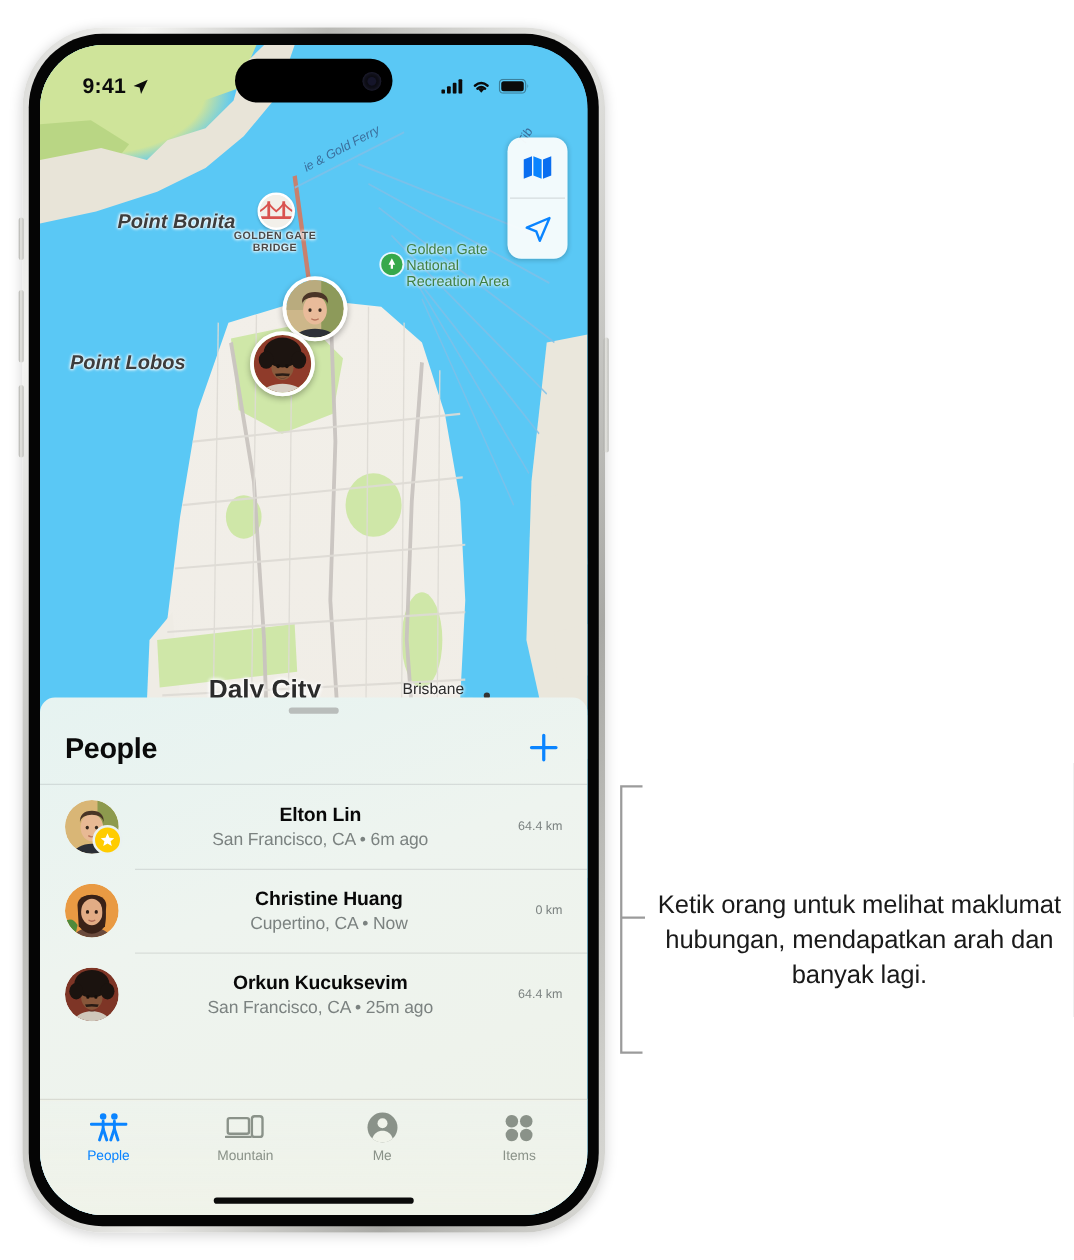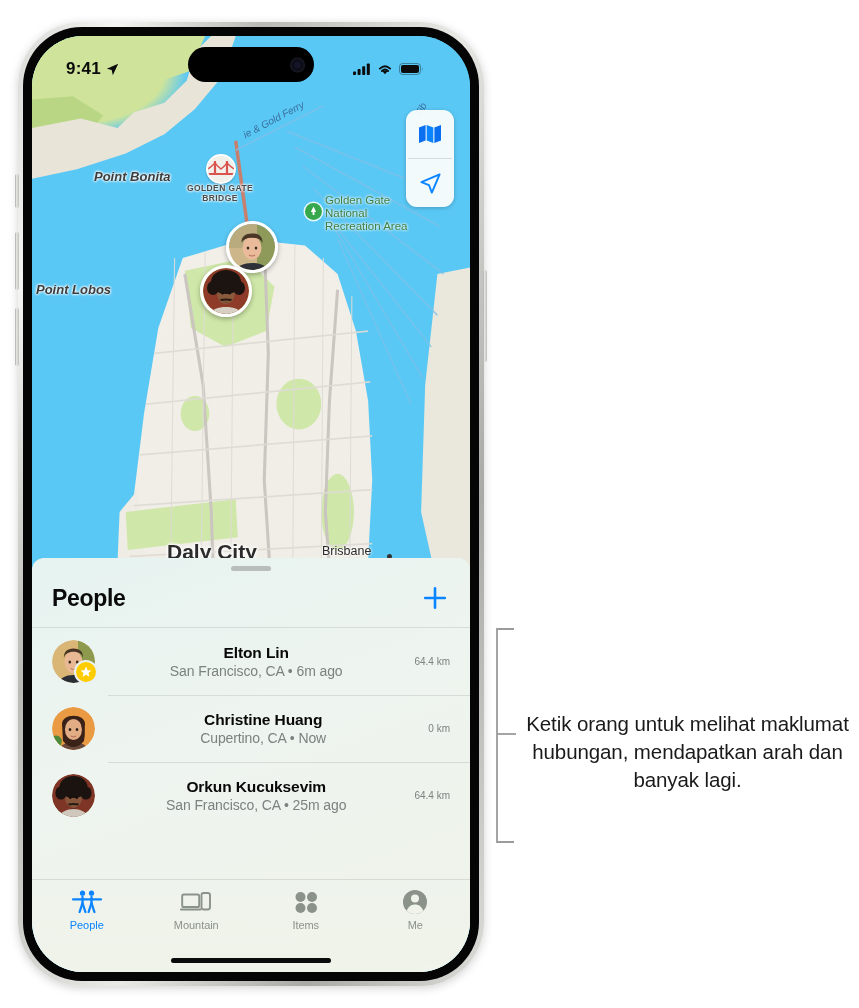--- a/index.html
+++ b/index.html
@@ -75,21 +75,21 @@
   }
   .label-water {
     color: #3b6f9c;
     font-style: italic;
     font-size: 10px;
   }
   .label-place-italic {
     color: #3d3d3d;
     font-style: italic;
     font-weight: 600;
-    font-size: 13px;
+    font-size: 16px;
     text-shadow: 0 0 3px #fff, 0 0 3px #fff, 0 0 2px #fff;
   }
   .label-city {
     color: #2b2b2b;
     font-weight: 600;
     font-size: 21px;
     text-shadow: 0 0 4px #fff, 0 0 4px #fff, 0 0 3px #fff;
   }
   .label-town {
     color: #2b2b2b;
@@ -495,21 +495,21 @@
             <path d="M7 18 V5 M19 18 V5" stroke="#d9534f" stroke-width="2.2"></path>
             <path d="M0 13 Q7 8 7 6 Q7 8 13 13 Q19 8 19 6 Q19 8 26 13" stroke="#d9534f" stroke-width="1.5" fill="none"></path>
           </svg>
         </div>
         <div class="map-label label-bridge" style="left:140px; top:147px; width:96px;">GOLDEN GATE<br>BRIDGE</div>
 
         <div class="map-label label-water" style="left:208px; top:78px; transform:rotate(-28deg);">ie &amp; Gold Ferry</div>
         <div class="map-label label-water" style="left:382px; top:68px; transform:rotate(-62deg);">Tib</div>
 
         <div class="map-label label-place-italic" style="left:62px; top:133px;">Point Bonita</div>
-        <div class="map-label label-place-italic" style="left:4px; top:246px;">Point Lobos</div>
+        <div class="map-label label-place-italic" style="left:24px; top:246px;">Point Lobos</div>
         <div class="map-label label-city" style="left:135px; top:504px;">Daly City</div>
         <div class="map-label label-town" style="left:290px; top:508px;">Brisbane</div>
         <div class="town-dot" style="left:355px; top:518px;"></div>
 
         <div class="park-dot" style="left:273px; top:167px;">
           <svg viewBox="0 0 17 17" width="13" height="13">
               <path d="M8.5 2 L12 9 H9.7 V13 H7.3 V9 H5 Z" fill="#fff"></path>
             </svg>
         </div>
         <div class="map-label label-park" style="left:293px; top:158px;">Golden Gate<br>National<br>Recreation Area</div>
@@ -746,39 +746,39 @@
                 <rect x="2.2" y="4.5" width="17" height="12.5" rx="1.6" fill="none" stroke="#8a9289" stroke-width="1.9"></rect>
                 <path d="M0.8 19.5 H20.5" stroke="#8a9289" stroke-width="1.9" stroke-linecap="round"></path>
                 <rect x="21.5" y="3" width="8.5" height="16.5" rx="2.2" fill="none" stroke="#8a9289" stroke-width="1.9"></rect>
               </svg>
             </div>
             <div class="tab-label">Mountain</div>
           </div>
 
           <div class="tab-item">
             <div class="tab-icon">
+              <svg width="26" height="26" viewBox="0 0 26 26">
+                <circle cx="13" cy="13" r="12" fill="#8a9289"></circle>
+                <circle cx="13" cy="9.6" r="4" fill="#f0f3ea"></circle>
+                <path d="M4.8 21.8 C6.2 17.6 9.4 15.6 13 15.6 C16.6 15.6 19.8 17.6 21.2 21.8 A12 12 0 0 1 4.8 21.8 Z" fill="#f0f3ea"></path>
+              </svg>
+            </div>
+            <div class="tab-label">Me</div>
+          </div>
+
+          <div class="tab-item">
+            <div class="tab-icon">
               <svg width="26" height="24" viewBox="0 0 26 24">
                 <circle cx="7.5" cy="7" r="5" fill="#8a9289"></circle>
                 <circle cx="19" cy="7" r="5" fill="#8a9289"></circle>
                 <circle cx="7.5" cy="18" r="5" fill="#8a9289"></circle>
                 <circle cx="19" cy="18" r="5" fill="#8a9289"></circle>
               </svg>
             </div>
             <div class="tab-label">Items</div>
-          </div>
-
-          <div class="tab-item">
-            <div class="tab-icon">
-              <svg width="26" height="26" viewBox="0 0 26 26">
-                <circle cx="13" cy="13" r="12" fill="#8a9289"></circle>
-                <circle cx="13" cy="9.6" r="4" fill="#f0f3ea"></circle>
-                <path d="M4.8 21.8 C6.2 17.6 9.4 15.6 13 15.6 C16.6 15.6 19.8 17.6 21.2 21.8 A12 12 0 0 1 4.8 21.8 Z" fill="#f0f3ea"></path>
-              </svg>
-            </div>
-            <div class="tab-label">Me</div>
           </div>
         </div>
 
         <div id="home-indicator"></div>
       </div>
 
     </div>
   </div>
 </div>
 

